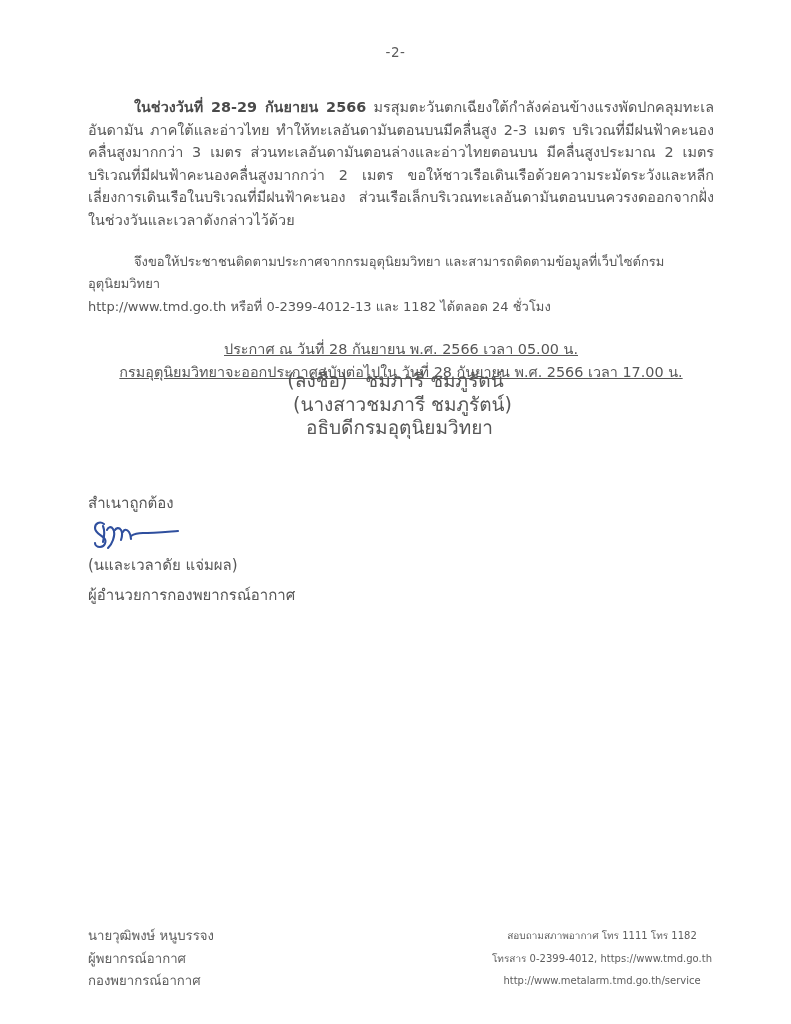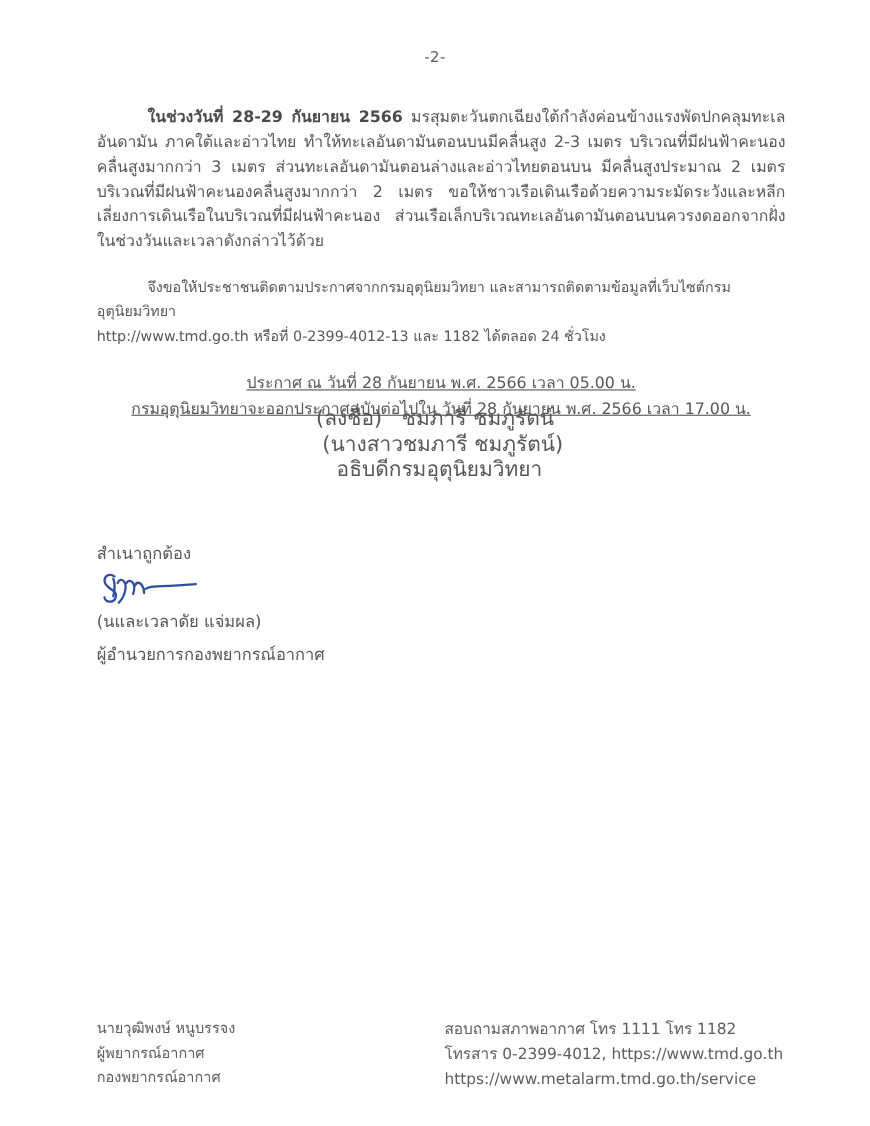--- a/index.html
+++ b/index.html
@@ -156,24 +156,24 @@
     top: 0;
     font-size: 13.2px;
     line-height: 22.5px;
     color: #5d5d5d;
     text-align: left;
   }
   .footer-right {
     position: absolute;
     right: 68px;
     top: 0;
-    font-size: 14px;
+    font-size: 10px;
     line-height: 22.5px;
     color: #5d5d5d;
-    text-align: left;
+    text-align: center;
   }
   .footer-line { display: block; white-space: nowrap; }
 </style>
 </head>
 <body>
 
 <div class="page">
 
   <div class="page-header">-2-</div>
 
@@ -228,17 +228,17 @@
 
   <div class="footer">
     <div class="footer-left">
       <span class="footer-line">นายวุฒิพงษ์ หนูบรรจง</span>
       <span class="footer-line">ผู้พยากรณ์อากาศ</span>
       <span class="footer-line">กองพยากรณ์อากาศ</span>
     </div>
     <div class="footer-right">
       <span class="footer-line">สอบถามสภาพอากาศ โทร 1111 โทร 1182</span>
       <span class="footer-line">โทรสาร 0-2399-4012, https://www.tmd.go.th</span>
-      <span class="footer-line">https://www.metalarm.tmd.go.th/service</span>
+      <span class="footer-line">http://www.metalarm.tmd.go.th/service</span>
     </div>
   </div>
 
 </div>
 
 </body></html>

